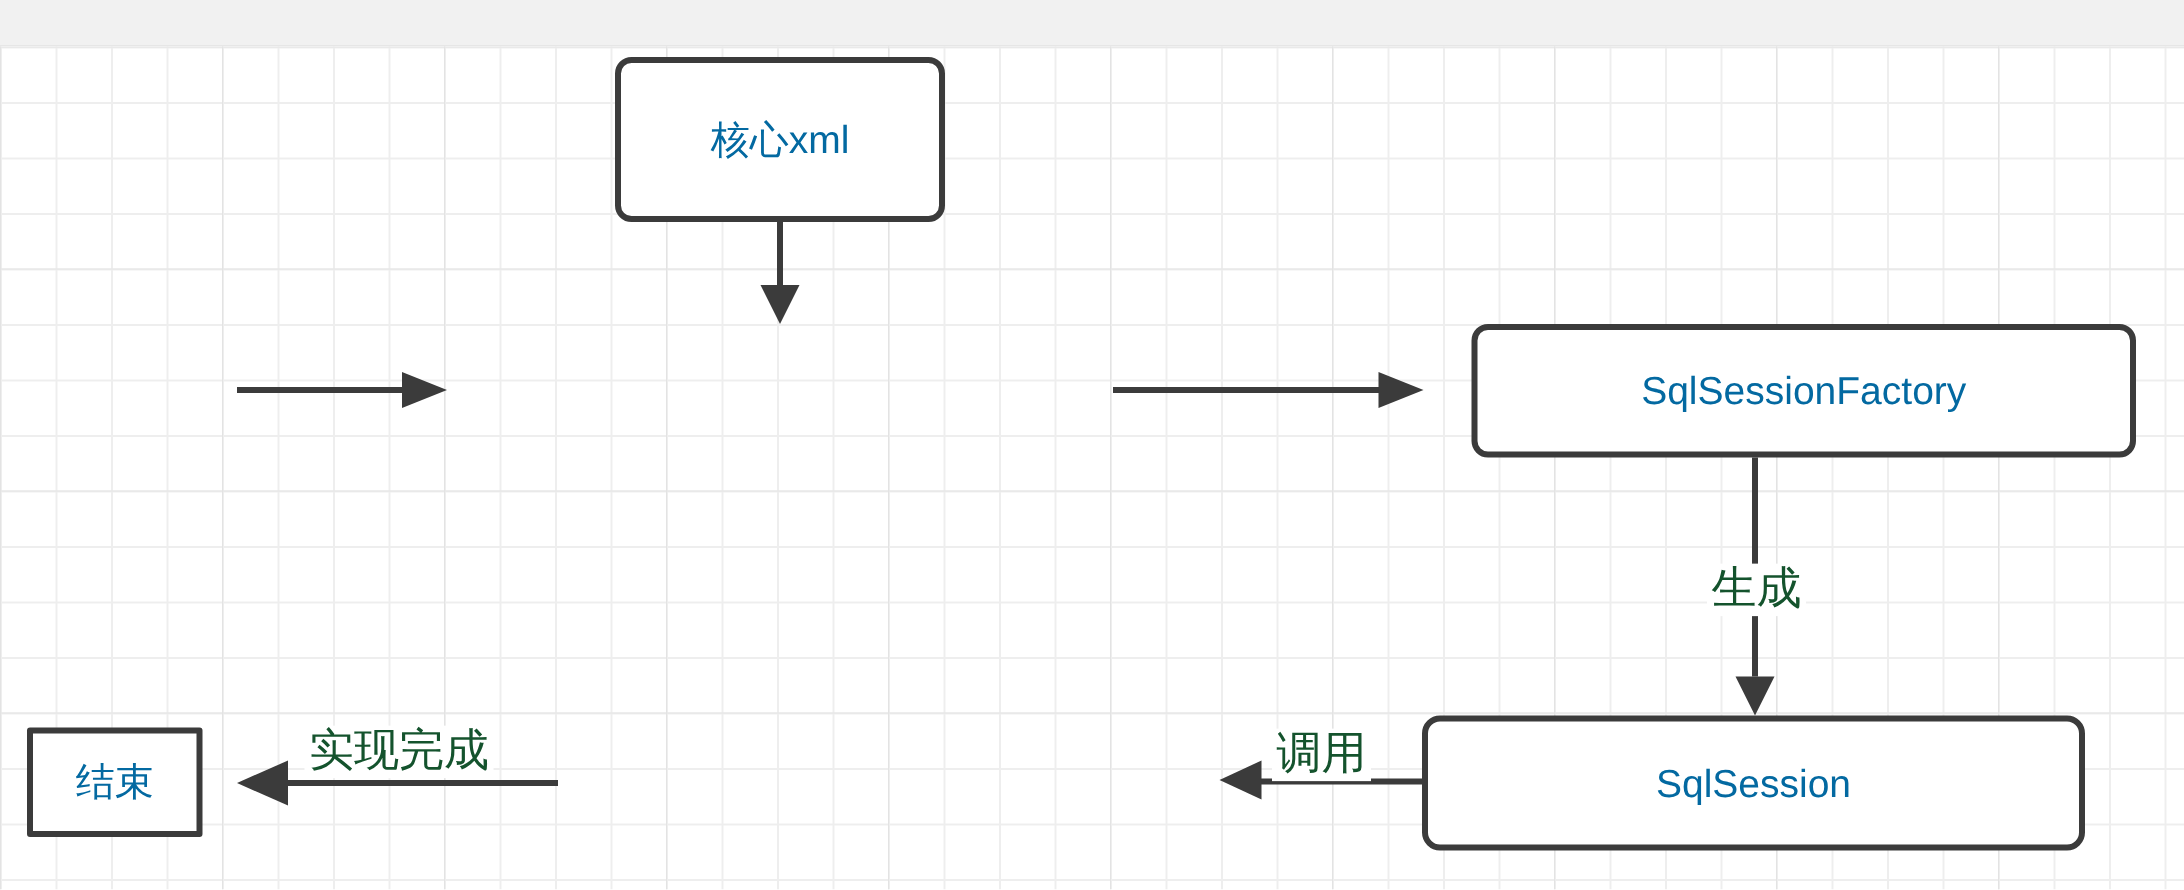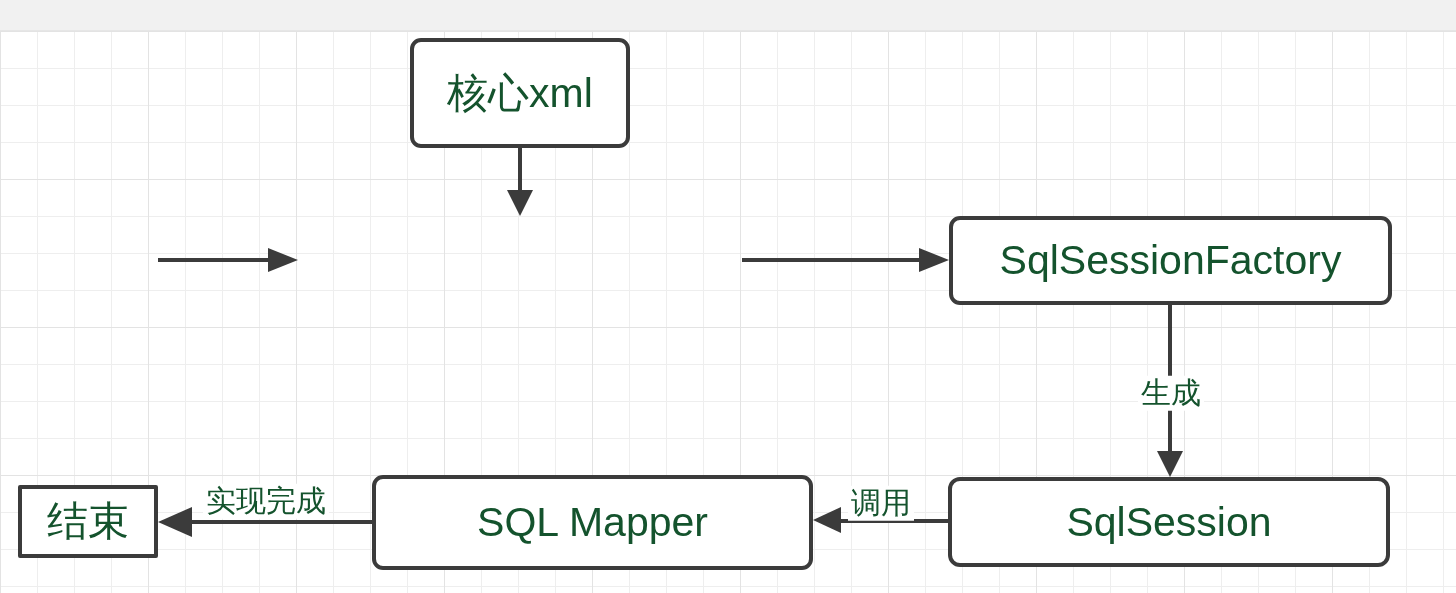--- a/index.html
+++ b/index.html
@@ -21,35 +21,35 @@
       linear-gradient(#e3e3e3 1px, transparent 1px),
       linear-gradient(90deg, #e3e3e3 1px, transparent 1px),
       linear-gradient(#eeeeee 1px, transparent 1px),
       linear-gradient(90deg, #eeeeee 1px, transparent 1px);
     background-size: 148px 148px, 148px 148px, 37px 37px, 37px 37px;
   }
   .node {
     position: absolute;
     background: #ffffff;
     border: 4px solid #3b3b3b;
-    color: #14532d;
+    color: #0369a1;
     display: flex; align-items: center; justify-content: center;
-    font-size: 41px;
+    font-size: 26px;
     white-space: nowrap;
   }
   .rounded { border-radius: 11px; }
   .square  { border-radius: 2px; }
 
   .node-core-xml   { left: 410px; top: 7px;   width: 220px; height: 110px; }
   .node-builder    { left: 298px; top: 185px; width: 442px; height: 89px; }
-  .node-factory    { left: 949px; top: 185px; width: 443px; height: 89px; }
+  .node-factory    { left: 981px; top: 185px; width: 443px; height: 89px; }
   .node-start      { left: 16px;  top: 192px; width: 142px; height: 75px; }
   .node-sqlsession { left: 948px; top: 446px; width: 442px; height: 90px; border-radius: 12px; }
   .node-mapper     { left: 372px; top: 444px; width: 441px; height: 95px; }
-  .node-end        { left: 18px;  top: 454px; width: 140px; height: 73px; }
+  .node-end        { left: 18px;  top: 454px; width: 117px; height: 73px; }
 
   .edge-line {
     position: absolute;
     background: #3b3b3b;
   }
   .head { position: absolute; width: 0; height: 0; }
   .head-right { border-top: 12px solid transparent; border-bottom: 12px solid transparent; border-left: 30px solid #3b3b3b; }
   .head-left  { border-top: 14px solid transparent; border-bottom: 14px solid transparent; border-right: 30px solid #3b3b3b; }
   .head-down  { border-left: 13px solid transparent; border-right: 13px solid transparent; border-top: 26px solid #3b3b3b; }
 
@@ -133,21 +133,18 @@
 
 
   <div class="node rounded node-factory">
     <span>SqlSessionFactory</span>
   </div>
 
   <div class="node rounded node-sqlsession">
     <span>SqlSession</span>
   </div>
 
-  <div class="node rounded node-mapper">
-    <span>SQL Mapper</span>
-  </div>
 
   <div class="node square node-end">
     <span>结束</span>
   </div>
 
 </div>
 
 </body></html>

